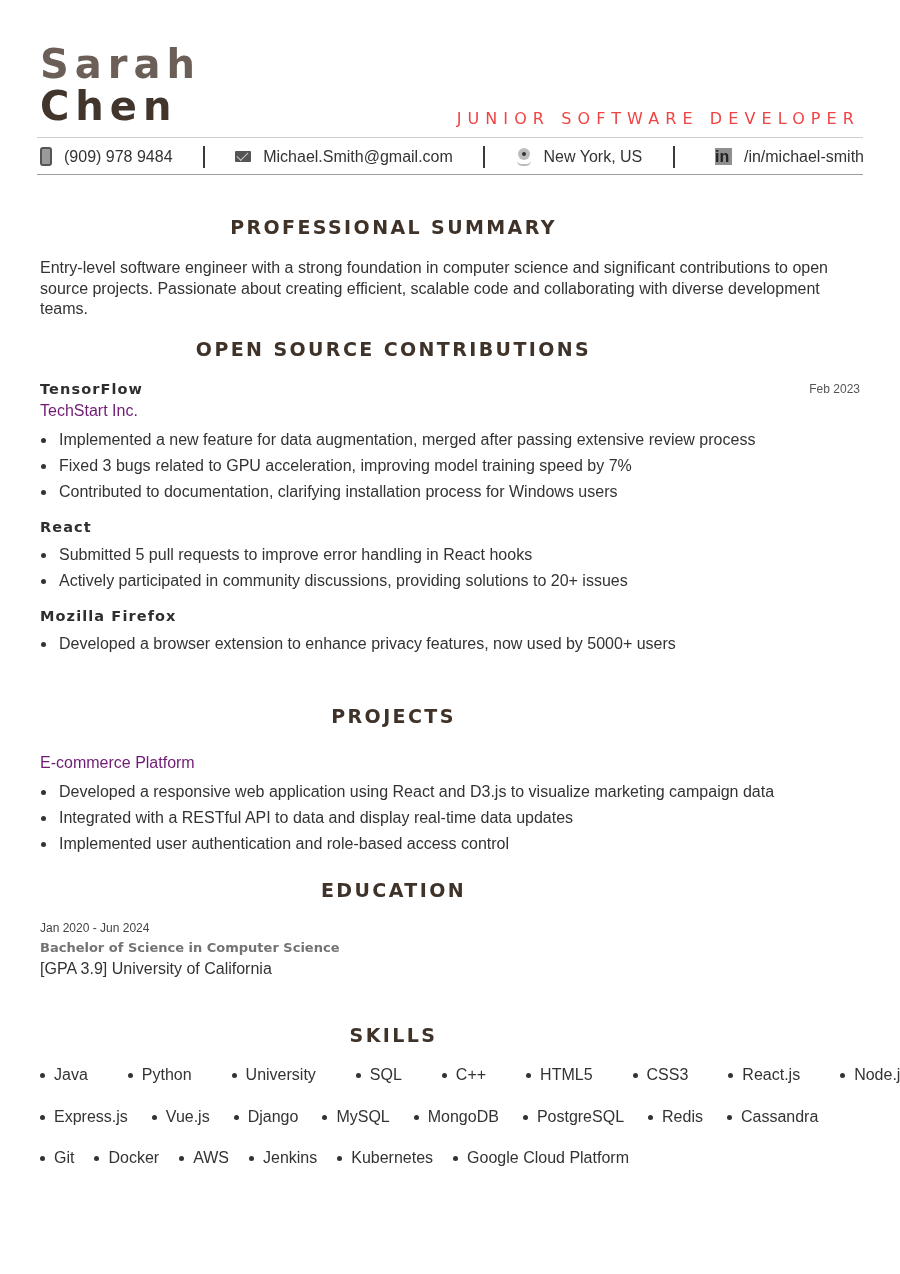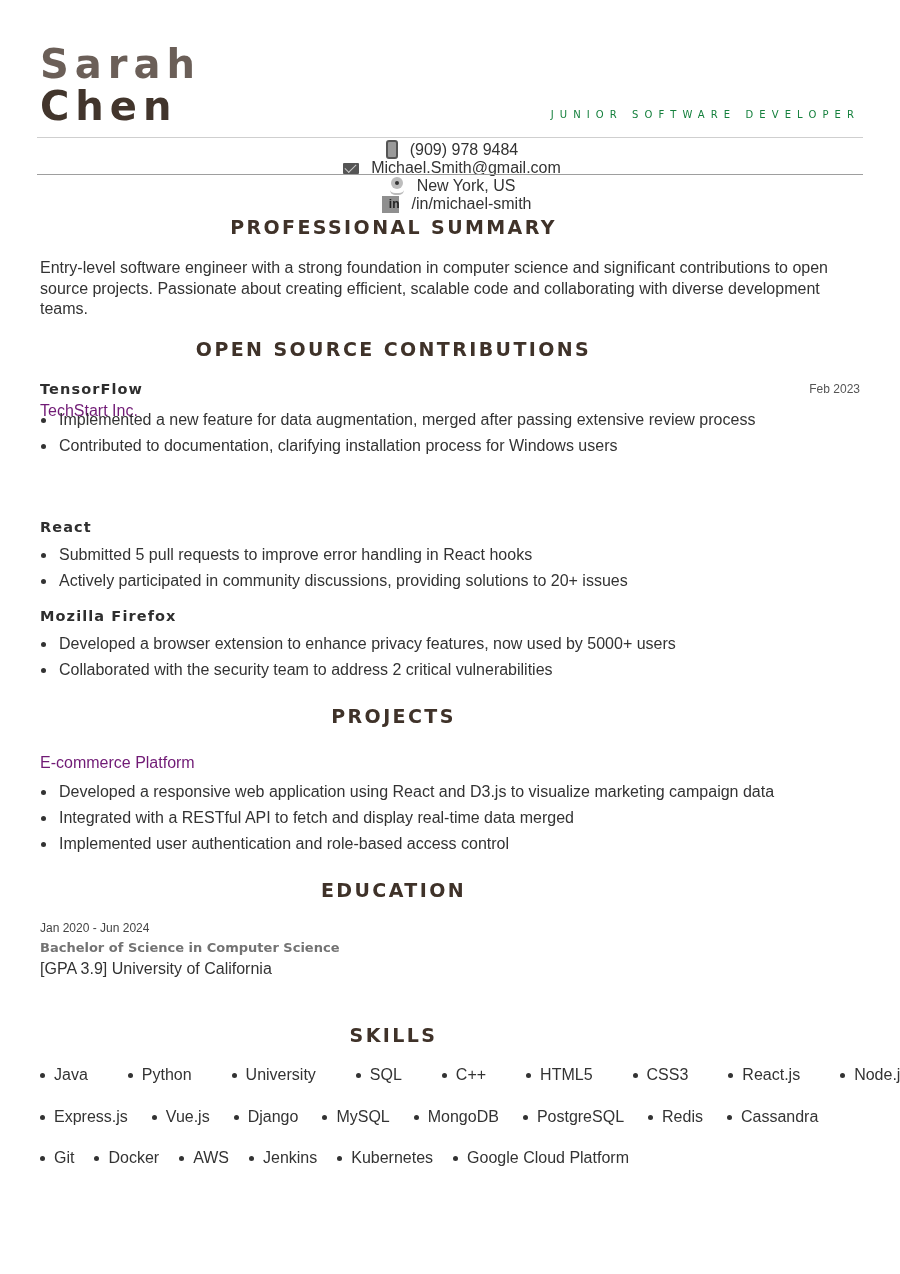--- a/index.html
+++ b/index.html
@@ -19,43 +19,43 @@
       font-weight: bold;
       font-size: 40px;
       letter-spacing: 6px;
       line-height: 42px;
     }
     .name .first { color: #6b5f58; display: block; }
     .name .last { color: #42352c; display: block; }
     .job-title {
       position: absolute; right: 40px; top: 109px;
       font-family: "DejaVu Sans", sans-serif;
-      font-size: 10px;
+      font-size: 16px;
       letter-spacing: 6.1px;
-      color: #15803d;
+      color: #ef4444;
     }
     .hr-top { position: absolute; left: 37px; width: 826px; top: 137px; height: 1px; background: #cfcfcf; }
     .hr-bot { position: absolute; left: 37px; width: 826px; top: 174px; height: 1px; background: #9e9e9e; }
 
     .contact-row {
       position: absolute; left: 40px; top: 140px; width: 824px; height: 33px;
       display: flex; align-items: center; justify-content: space-between;
-      font-size: 16px; color: #333; flex-direction: column;
+      font-size: 16px; color: #333;
     }
     .contact-item { display: flex; align-items: center; gap: 12px; white-space: nowrap; }
     .sep { width: 2px; height: 22px; background: #3a3a3a; }
     .ico { display: inline-block; position: relative; }
     .ico-phone { width: 12px; height: 19px; border: 2px solid #555; border-radius: 3px; background: #9a9a9a; }
     .ico-mail { width: 16px; height: 11px; background: #555; border-radius: 1px; position: relative; }
     .ico-mail::after { content: ""; position: absolute; left: 2px; top: 1px; width: 10px; height: 5px; border-left: 1px solid #ccc; border-bottom: 1px solid #ccc; transform: rotate(-45deg); transform-origin: center; }
     .ico-pin { width: 16px; height: 18px; }
     .ico-pin::before { content: ""; position: absolute; left: 2px; top: 0; width: 12px; height: 12px; border-radius: 50%; background: #bdbdbd; }
     .ico-pin::after { content: ""; position: absolute; left: 6px; top: 4px; width: 4px; height: 4px; border-radius: 50%; background: #333; }
     .ico-pin span { position: absolute; left: 1px; bottom: 0; width: 14px; height: 5px; border-bottom: 2px solid #bbb; border-radius: 0 0 7px 7px; }
-    .ico-in { width: 17px; height: 17px; background: #8f8f8f; color: #222; font-weight: bold; font-size: 12px; line-height: 17px; text-align: right; font-family: "Liberation Sans", sans-serif; margin-left: 10px; }
+    .ico-in { width: 17px; height: 17px; background: #8f8f8f; color: #222; font-weight: bold; font-size: 16px; line-height: 17px; text-align: left; font-family: "Liberation Sans", sans-serif; margin-left: 10px; }
 
     .section-title {
       position: absolute; left: 0; width: 787px; text-align: center;
       font-family: "DejaVu Sans", sans-serif; font-weight: bold;
       font-size: 19px; letter-spacing: 2.4px; color: #3f3229;
     }
     .summary {
       position: absolute; left: 40px; top: 258px; width: 830px;
       font-size: 16px; line-height: 20.5px; color: #333;
     }
@@ -114,42 +114,42 @@
 <div class="hr-bot"></div>
 
 <div class="section-title" style="top:216px">PROFESSIONAL SUMMARY</div>
 <p class="summary">Entry-level software engineer with a strong foundation in computer science and significant contributions to open source projects. Passionate about creating efficient, scalable code and collaborating with diverse development teams.</p>
 
 <div class="section-title" style="top:338px">OPEN SOURCE CONTRIBUTIONS</div>
 
 <div class="entry-title" style="top:381px">TensorFlow</div>
 <div class="entry-date" style="top:382px">Feb 2023</div>
 <div class="entry-sub" style="top:402px">TechStart Inc.</div>
-<ul class="bullets" style="top:407px">
+<ul class="bullets" style="top:427px">
   <li>Implemented a new feature for data augmentation, merged after passing extensive review process</li>
+  <li>Fixed 3 bugs related to GPU acceleration, improving model training speed by 7%</li>
   <li>Contributed to documentation, clarifying installation process for Windows users</li>
 </ul>
 
 <div class="entry-title" style="top:519px">React</div>
 <ul class="bullets" style="top:542px">
   <li>Submitted 5 pull requests to improve error handling in React hooks</li>
   <li>Actively participated in community discussions, providing solutions to 20+ issues</li>
 </ul>
 
 <div class="entry-title" style="top:608px">Mozilla Firefox</div>
 <ul class="bullets" style="top:631px">
   <li>Developed a browser extension to enhance privacy features, now used by 5000+ users</li>
-  <li>Collaborated with the security team to address 2 critical vulnerabilities</li>
 </ul>
 
 <div class="section-title" style="top:705px">PROJECTS</div>
 <div class="entry-sub" style="top:754px">E-commerce Platform</div>
 <ul class="bullets" style="top:779px">
   <li>Developed a responsive web application using React and D3.js to visualize marketing campaign data</li>
-  <li>Integrated with a RESTful API to fetch and display real-time data merged</li>
+  <li>Integrated with a RESTful API to data and display real-time data updates</li>
   <li>Implemented user authentication and role-based access control</li>
 </ul>
 
 <div class="section-title" style="top:879px">EDUCATION</div>
 <div class="edu-date">Jan 2020 - Jun 2024</div>
 <div class="edu-degree">Bachelor of Science in Computer Science</div>
 <div class="edu-school">[GPA 3.9] University of California</div>
 
 <div class="section-title" style="top:1024px">SKILLS</div>
 <div class="skills-row" style="top: 1066px; gap: 40px;" id="skills-row-0">

